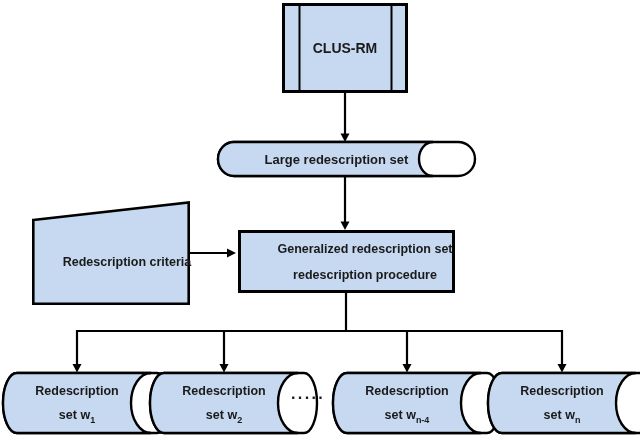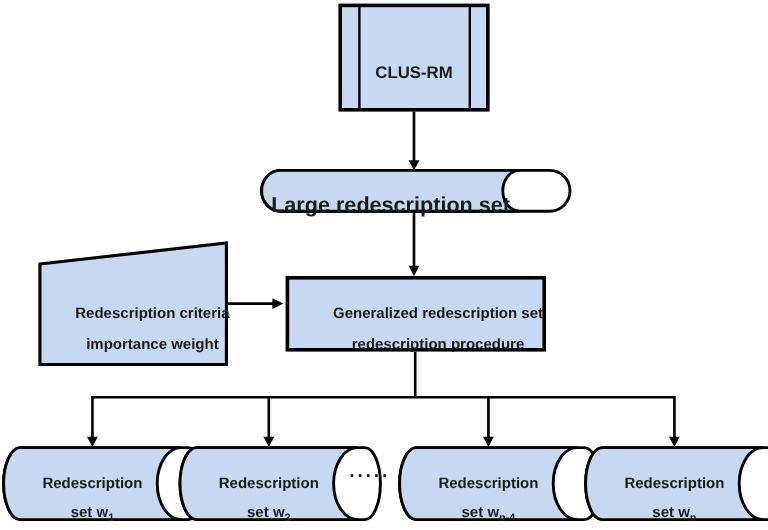--- a/index.html
+++ b/index.html
@@ -24,27 +24,26 @@
   .conn{stroke:var(--line);stroke-width:2.2;fill:none;}
   .arrowhead{fill:var(--line);stroke:none;}
   .label{
     position:absolute;
     display:flex;flex-direction:column;
     align-items:center;justify-content:center;
     text-align:center;
     color:var(--text);
     font-size:12.5px;font-weight:600;
     pointer-events:none;
-    margin-top:12px;
   }
   .label .ln{line-height:26px;}
   .label.tape2 .ln{line-height:24px;}
   .label.one .ln{line-height:15px;}
   #clus-label{font-size:14px;}
-  #large-label{font-size:18px;}
+  #large-label{font-size:13px;padding-left:11px;}
   sub{font-size:0.72em;line-height:0;}
   #ellipsis{
     position:absolute;left:291px;top:388px;width:34px;height:20px;
     color:var(--text);font-size:16px;font-weight:700;
     letter-spacing:1.5px;text-align:center;line-height:20px;
   }
 </style>
 </head>
 <body>
 
@@ -120,21 +119,20 @@
   <div id="clus-label" class="label one" style="left:282px;top:3px;width:126px;height:90px;">
     <div class="ln">CLUS-RM</div>
   </div>
 
   <div id="large-label" class="label one" style="left:218px;top:142px;width:215px;height:34px;">
     <div class="ln">Large redescription set</div>
   </div>
 
   <div class="label" style="left:48px;top:212px;width:158px;height:100px;">
     <div class="ln">Redescription criteria</div>
-    <div class="ln">importance weight</div>
   </div>
 
   <div class="label" style="left:238px;top:230px;width:254px;height:63px;">
     <div class="ln">Generalized redescription set</div>
     <div class="ln">redescription procedure</div>
   </div>
 
   <div class="label tape2" style="left:3px;top:373px;width:148px;height:60px;">
     <div class="ln">Redescription</div>
     <div class="ln"><span>set w</span><sub>1</sub></div>

